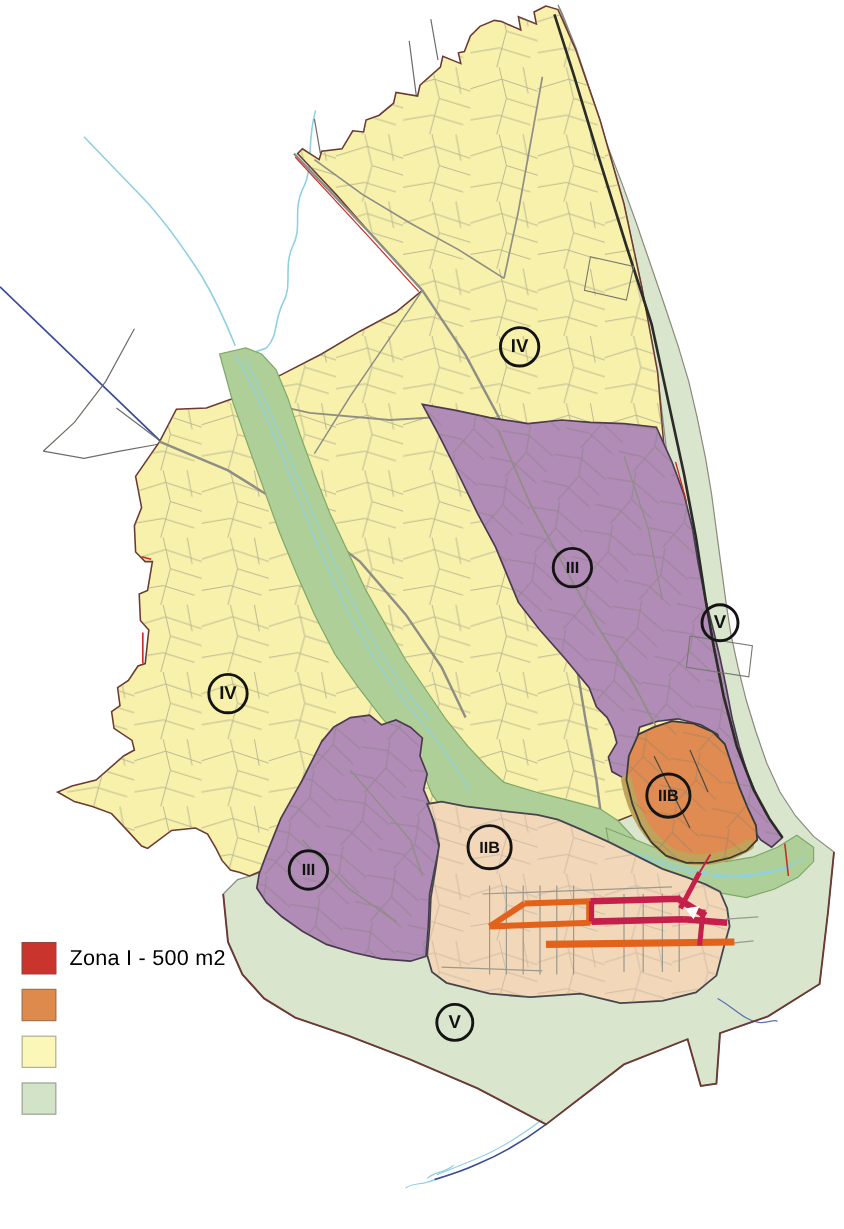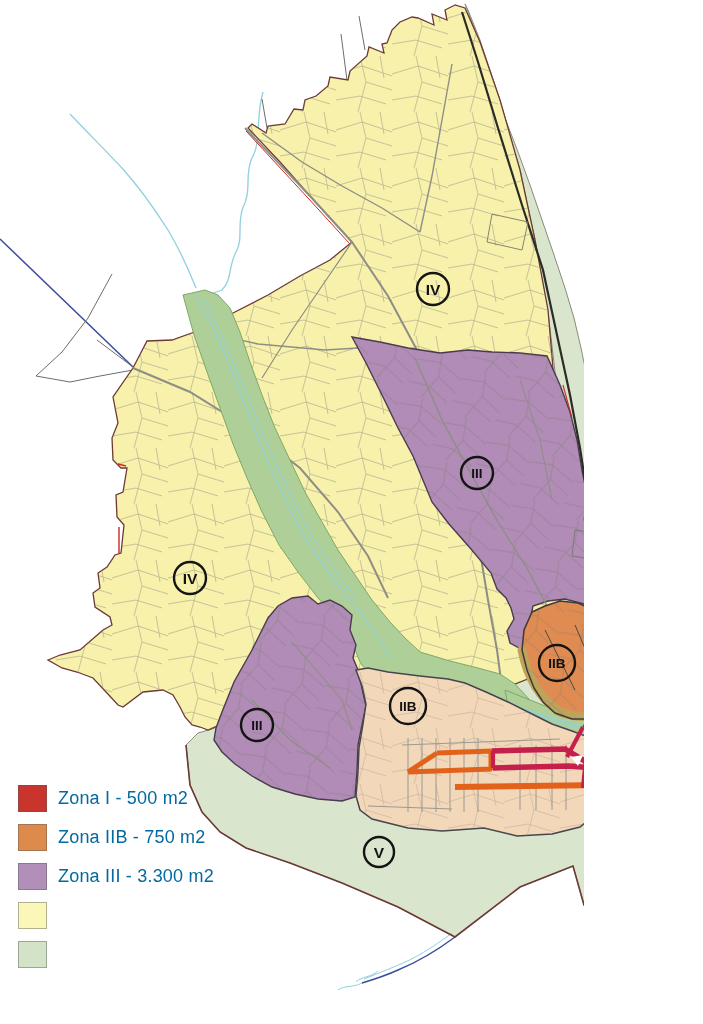--- a/index.html
+++ b/index.html
@@ -1,22 +1,22 @@
 <!DOCTYPE html>
 <html><head>
 <meta charset="utf-8">
 <style>
   html,body{margin:0;padding:0;background:#ffffff;}
-  #stage{position:relative;width:584px;height:1024px;background:#ffffff;overflow:hidden;
+  #stage{position:relative;width:702px;height:1024px;background:#ffffff;overflow:hidden;
          font-family:"Liberation Sans", sans-serif;}
   #mapsvg{position:absolute;left:0;top:0;}
   #legend{position:absolute;left:18px;top:784px;display:flex;flex-direction:column;gap:11px;}
   .legend-row{display:flex;align-items:center;height:28px;}
   .legend-swatch{width:29px;height:27px;border:1px solid rgba(90,90,90,.45);box-sizing:border-box;flex:0 0 auto;}
-  .legend-label{margin-left:11px;font-size:18px;color:#0369a1;letter-spacing:.2px;white-space:nowrap;}
+  .legend-label{margin-left:11px;font-size:18px;color:#000000;letter-spacing:.2px;white-space:nowrap;}
   text.zlabel{font-family:"Liberation Sans",sans-serif;font-weight:bold;fill:#111;}
 </style>
 </head>
 <body>
 
 <div id="stage">
 <svg id="mapsvg" width="703" height="1024" viewBox="0 0 703 1024" xmlns="http://www.w3.org/2000/svg">
   <defs>
     <pattern id="parcels" width="56" height="56" patternUnits="userSpaceOnUse">
       <path d="M0,18 L26,10 L56,20 M24,0 L30,26 L22,56 M30,26 L56,34 M0,44 L24,40 L50,48 M44,0 L48,22" stroke="#85857C" stroke-width="0.8" fill="none"></path>
@@ -186,25 +186,20 @@
       </g>
 </svg>
 
 <div id="legend">
       <div class="legend-row">
         <div class="legend-swatch" style="background: rgb(201, 52, 44);"></div>
         <span class="legend-label">Zona I - 500 m2</span>
       </div>
       <div class="legend-row">
         <div class="legend-swatch" style="background: rgb(223, 138, 77);"></div>
-        <span class="legend-label">Zona IIB - 750 m2</span>
-      </div>
-      <div class="legend-row">
-        <div class="legend-swatch" style="background: rgb(178, 143, 184);"></div>
-        <span class="legend-label">Zona III - 3.300 m2</span>
       </div>
       <div class="legend-row">
         <div class="legend-swatch" style="background: rgb(250, 247, 185);"></div>
       </div>
       <div class="legend-row">
         <div class="legend-swatch" style="background: rgb(211, 227, 200);"></div>
       </div>
     </div>
 </div>
 

